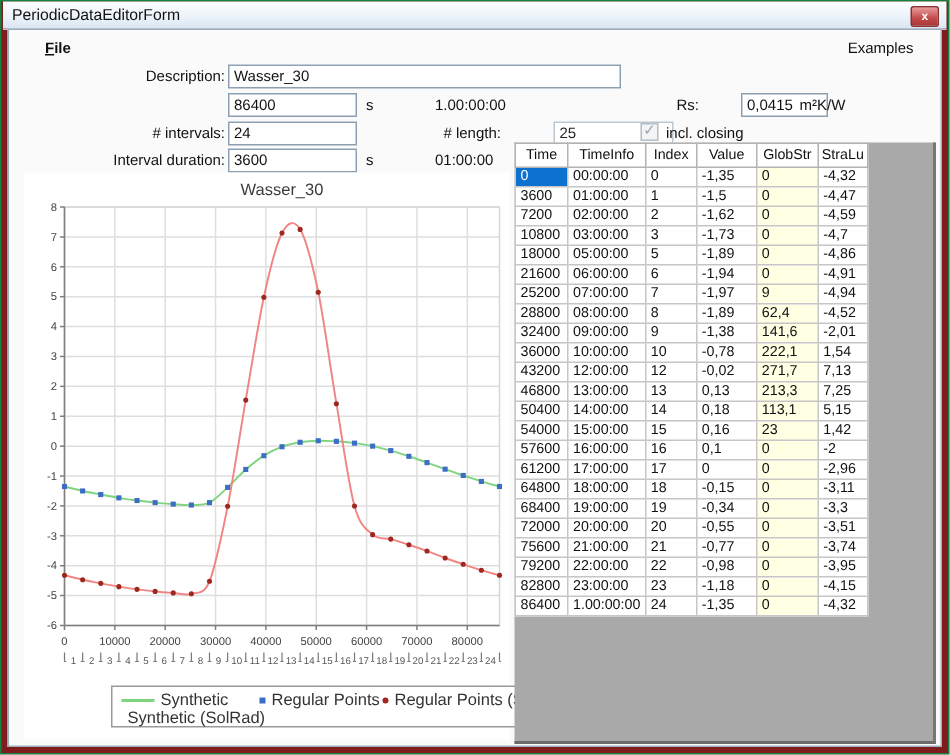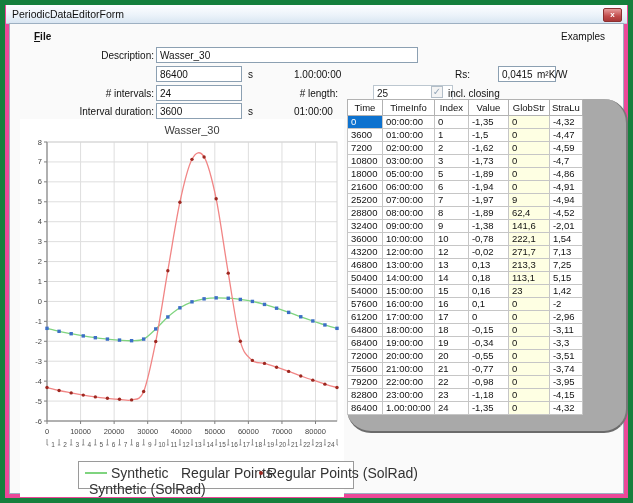--- a/index.html
+++ b/index.html
@@ -1,17 +1,17 @@
 <!DOCTYPE html>
 <html><head>
 <meta charset="utf-8">
 <style>
   html,body{margin:0;padding:0;background:#d8d8d8;font-family:"Liberation Sans",sans-serif;}
   .window{position:relative;width:633px;height:503px;box-sizing:border-box;
-          background:#ec4899;border:5px solid #15803d;}
+          background:#7f1d1d;border:1px solid #15803d;}
   .titlebar{position:absolute;left:1px;top:0;right:1px;height:18px;
             background:linear-gradient(180deg,#fdfeff 0%,#ecf3fa 55%,#d9e6f2 100%);
             border-bottom:1px solid #b9cada;display:flex;align-items:center;}
   .title{font-size:10.5px;color:#111;padding-left:6px;}
   .close-btn{position:absolute;right:5px;top:3px;width:17px;height:12px;
              background:linear-gradient(180deg,#e89c9c,#c14b4b 60%,#a83838);
              border:1px solid #8c3030;border-radius:2px;color:#fff;font-size:8px;
              line-height:11px;text-align:center;font-weight:bold;cursor:default;}
   .client{position:absolute;left:4px;top:18px;right:4px;bottom:4px;
           background:#fafafa;border:1px solid #9db0c2;box-sizing:border-box;}
@@ -28,29 +28,29 @@
         font-family:"Liberation Sans",sans-serif;}
   .tbox.disabled{border-color:#bcc7d0;color:#222;margin-left:32px;}
   .checkbox{position:absolute;width:12px;height:12px;background:#f4f4f4;
             border:1px solid #b3bec8;box-sizing:border-box;text-align:center;
             font-size:10px;line-height:10px;color:#93a6b8;}
 
   .chart-panel{position:absolute;left:10px;top:95px;width:324px;height:378px;background:#ffffff;}
   .legend{position:absolute;left:58px;top:342px;width:276px;height:28px;box-sizing:border-box;
           background:#fff;border:1px solid #9a9a9a;display:grid;
           grid-template-columns:92px 82px auto;padding:3px 6px 2px 6px;
-          font-size:14px;color:#333;align-items:center;}
+          font-size:11px;color:#333;align-items:center;}
   .legend-item{display:flex;align-items:center;gap:4px;white-space:nowrap;}
   .sw-line{display:inline-block;width:22px;height:2px;}
   .sw-dot{display:inline-block;width:4px;height:4px;border-radius:50%;}
   .sw-sq{display:inline-block;width:4px;height:4px;}
 
-  .table-panel{position:absolute;left:337px;top:75px;width:281px;height:334px;
+  .table-panel{position:absolute;left:337px;top:75px;width:281px;height:401px;
                background:#a9a9a9;border-right:2px solid #777;border-bottom:2px solid #6b6b6b;
-               box-sizing:border-box;border-radius:24px;}
+               box-sizing:border-box;}
   table.grid{border-collapse:collapse;background:#fff;font-size:9.5px;color:#111;
              table-layout:fixed;}
   table.grid th{font-weight:normal;text-align:center;height:15px;background:#fff;
                 border:1px solid #b2b2b2;padding:0 2px;overflow:hidden;white-space:nowrap;}
   table.grid td{border:1px solid #c6c6c6;padding:0 3px;height:12px;line-height:12px;
                 overflow:hidden;white-space:nowrap;text-align:left;}
   td.globstr{background:#feffe3;}
   td.selected{background:#0d72cf;color:#fff;}
 </style>
 </head>

